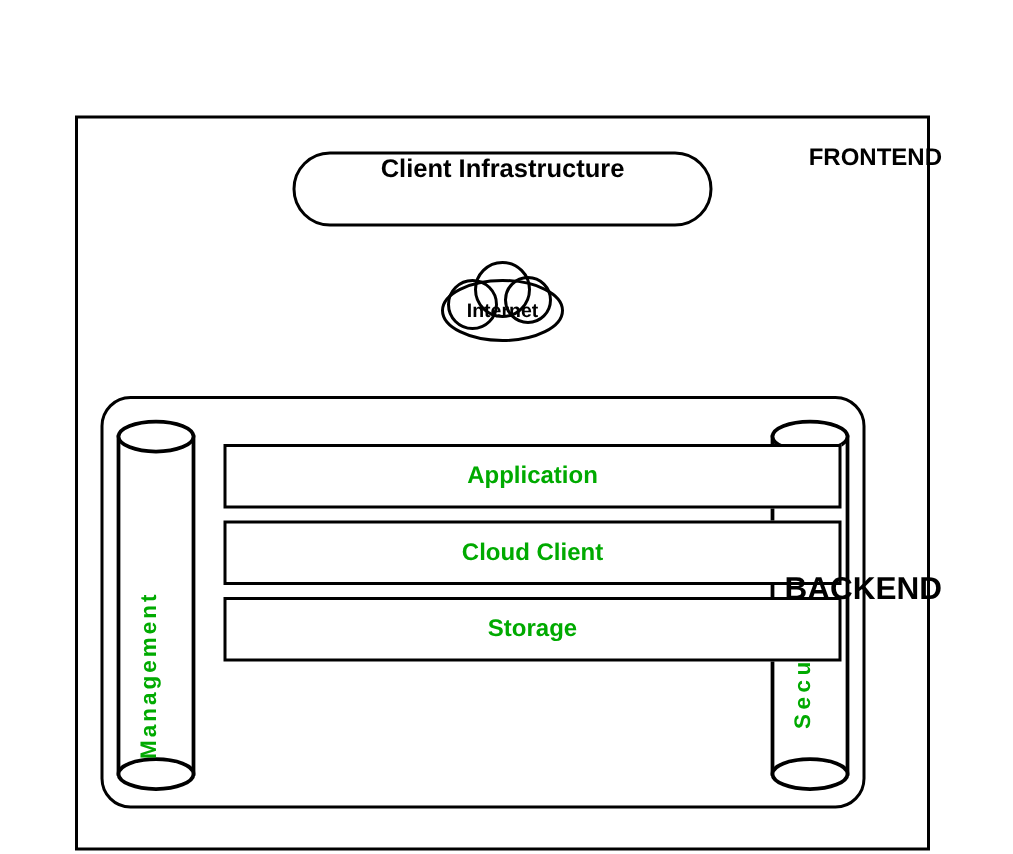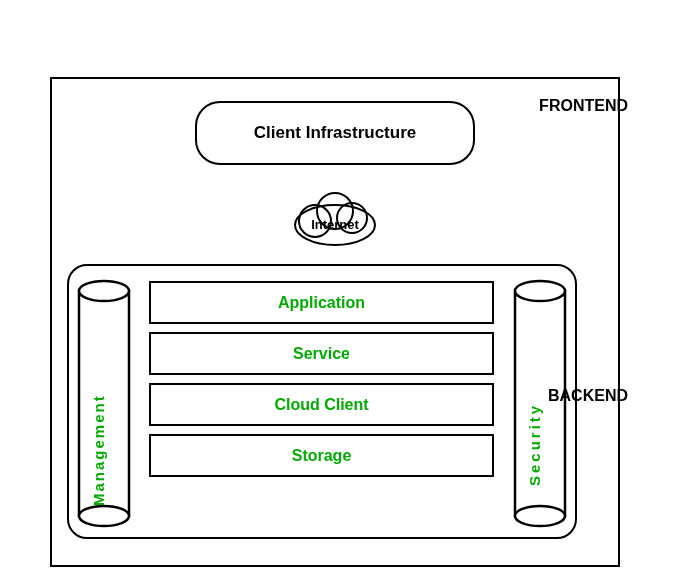--- a/index.html
+++ b/index.html
@@ -30,50 +30,49 @@
       font-size: 16px;
       font-weight: bold;
       color: #000;
     }
 
     
     .backend-label {
       position: absolute;
       bottom: 160px;
       right: -10px;
-      font-size: 16px;
+      font-size: 21px;
       font-weight: bold;
       color: #000;
     }
 
     
     .client-infra {
       position: absolute;
       top: 22px;
       left: 50%;
       transform: translateX(-50%);
       width: 280px;
-      height: 64px;
+      height: 50px;
       border: 2.5px solid #000;
       border-radius: 25px;
       display: flex;
-      align-items: center;
       justify-content: center;
       background: #fff;
     }
     .client-infra span {
       font-size: 17px;
       font-weight: bold;
       color: #000;
     }
 
     
     .internet-cloud {
       position: absolute;
-      top: 104px;
+      top: 86px;
       left: 50%;
       transform: translateX(-50%);
       width: 110px;
       height: 70px;
     }
 
     
     .backend-box {
       position: absolute;
       top: 185px;
@@ -99,23 +98,23 @@
       position: absolute;
       top: 10px;
       right: 5px;
       width: 60px;
       height: 255px;
     }
 
     
     .layers {
       position: absolute;
-      top: 15px;
+      top: 30px;
       left: 80px;
-      width: 345px;
+      width: 412px;
       display: flex;
       flex-direction: column;
       gap: 8px;
     }
 
     .layer-box {
       width: 100%;
       height: 43px;
       border: 2.5px solid #000;
       background: #fff;
@@ -188,23 +187,20 @@
         <ellipse cx="30" cy="240" rx="25" ry="10" fill="white" stroke="#000" stroke-width="2.5"></ellipse>
         <text transform="translate(30,210) rotate(-90)" text-anchor="start" class="cylinder-text" font-size="14" font-weight="bold" fill="#00aa00" font-family="Arial" letter-spacing="3">Security</text>
       </svg>
     </div>
 
     <div class="layers">
       <div class="layer-box">
         <span>Application</span>
       </div>
       <div class="layer-box">
-        <span>Service</span>
-      </div>
-      <div class="layer-box">
         <span>Cloud Client</span>
       </div>
       <div class="layer-box">
         <span>Storage</span>
       </div>
     </div>
 
   </div>
 
   <div class="backend-label">BACKEND</div>

